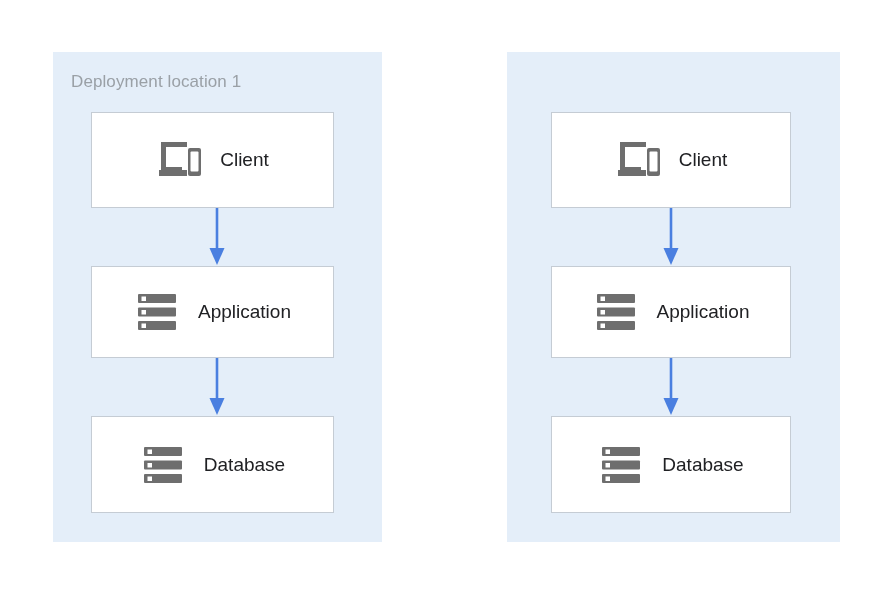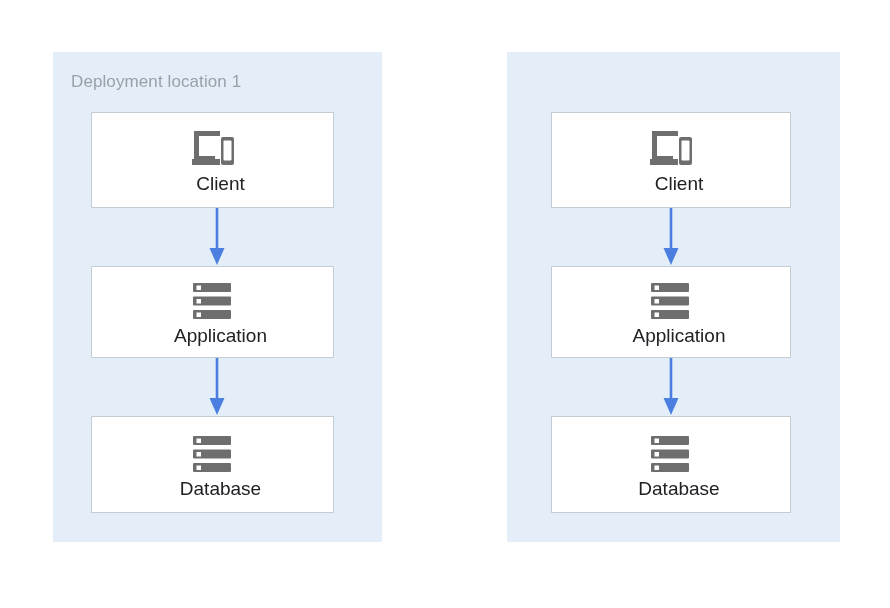--- a/index.html
+++ b/index.html
@@ -39,21 +39,21 @@
     white-space: nowrap;
     font-family: "Liberation Sans", sans-serif;
   }
 
   .node {
     position: absolute;
     background: #ffffff;
     border: 1px solid #c5ccd4;
     box-sizing: border-box;
     display: flex;
-    flex-direction: column;
+    flex-direction: row;
     align-items: center;
     justify-content: center;
   }
 
   .node-icon {
     width: 48px;
     height: 48px;
     flex: 0 0 auto;
     display: flex;
     align-items: center;

